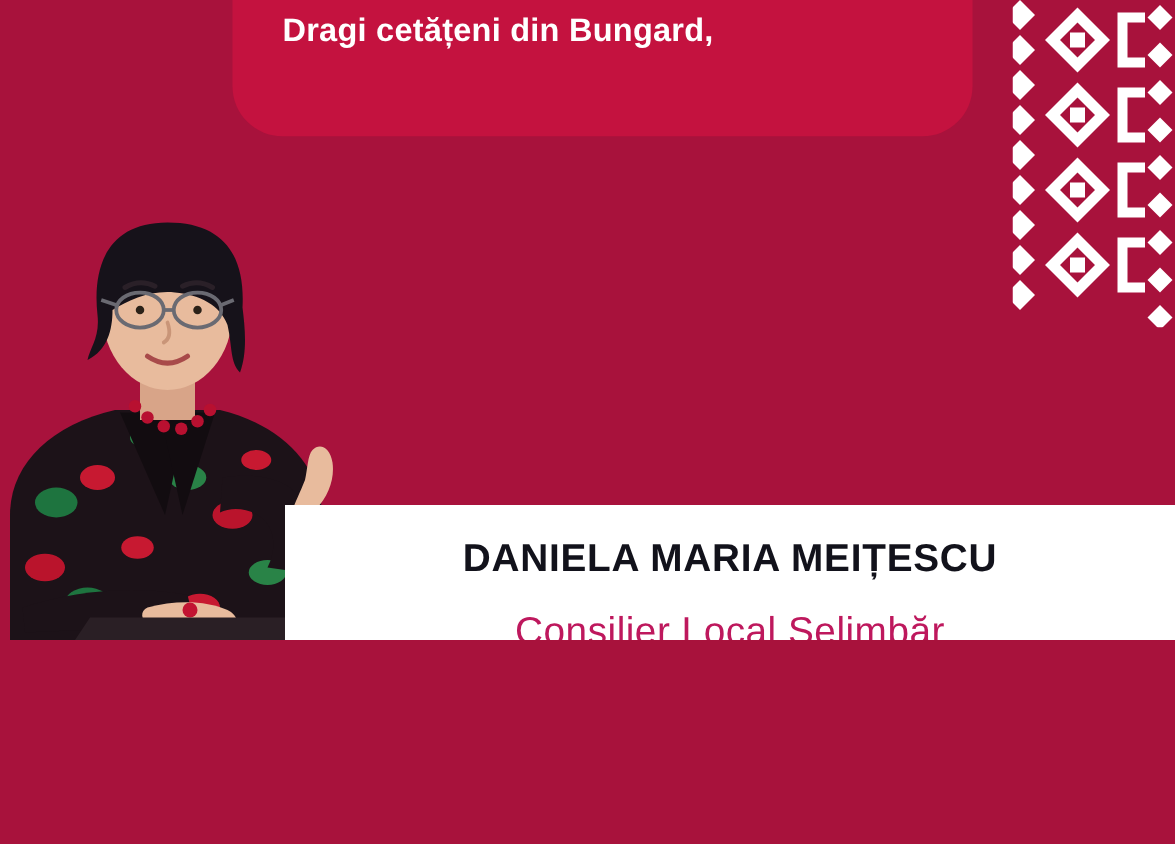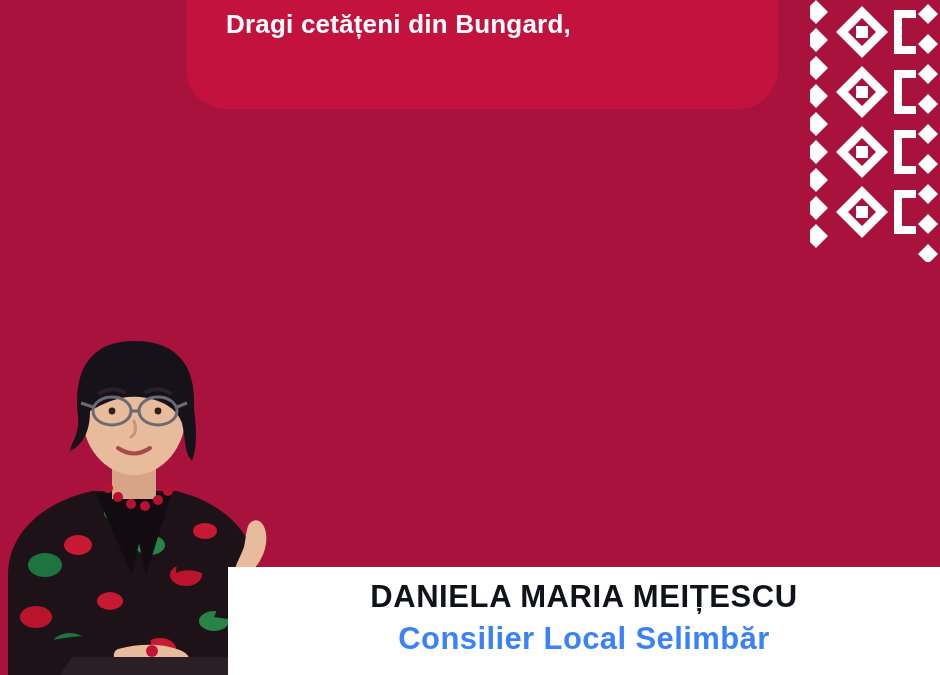--- a/index.html
+++ b/index.html
@@ -9,21 +9,21 @@
   body {
     width: 940px;
     height: 675px;
     overflow: hidden;
     font-family: "Liberation Sans", sans-serif;
     background: #a8123c;
   }
   .poster {
     position: relative;
     width: 940px;
-    height: 675px;
+    height: 512px;
     background: #a8123c;
     overflow: hidden;
   }
 
   
   .folk-border {
     position: absolute;
     top: 0;
     right: 0;
     width: 130px;
@@ -75,32 +75,32 @@
     left: 228px;
     right: 0;
     bottom: 0;
     height: 108px;
     background: #ffffff;
     text-align: center;
     overflow: hidden;
   }
   .person-name {
     margin: 0;
-    padding-top: 12px;
+    padding-top: 25px;
     font-size: 31px;
     font-weight: bold;
     color: #12121b;
     letter-spacing: .6px;
   }
   .person-role {
-    margin: 0;
+    margin: 16px;
     padding-top: 6px;
     font-size: 31px;
-    font-weight: bold;
-    color: #3b82f6;
+    font-weight: normal;
+    color: #be185d;
     letter-spacing: .4px;
   }
 </style>
 </head>
 <body>
 
 <div class="poster">
 
   <div class="folk-border">
     <svg width="130" height="262" viewBox="0 0 130 262" xmlns="http://www.w3.org/2000/svg" aria-hidden="true">

